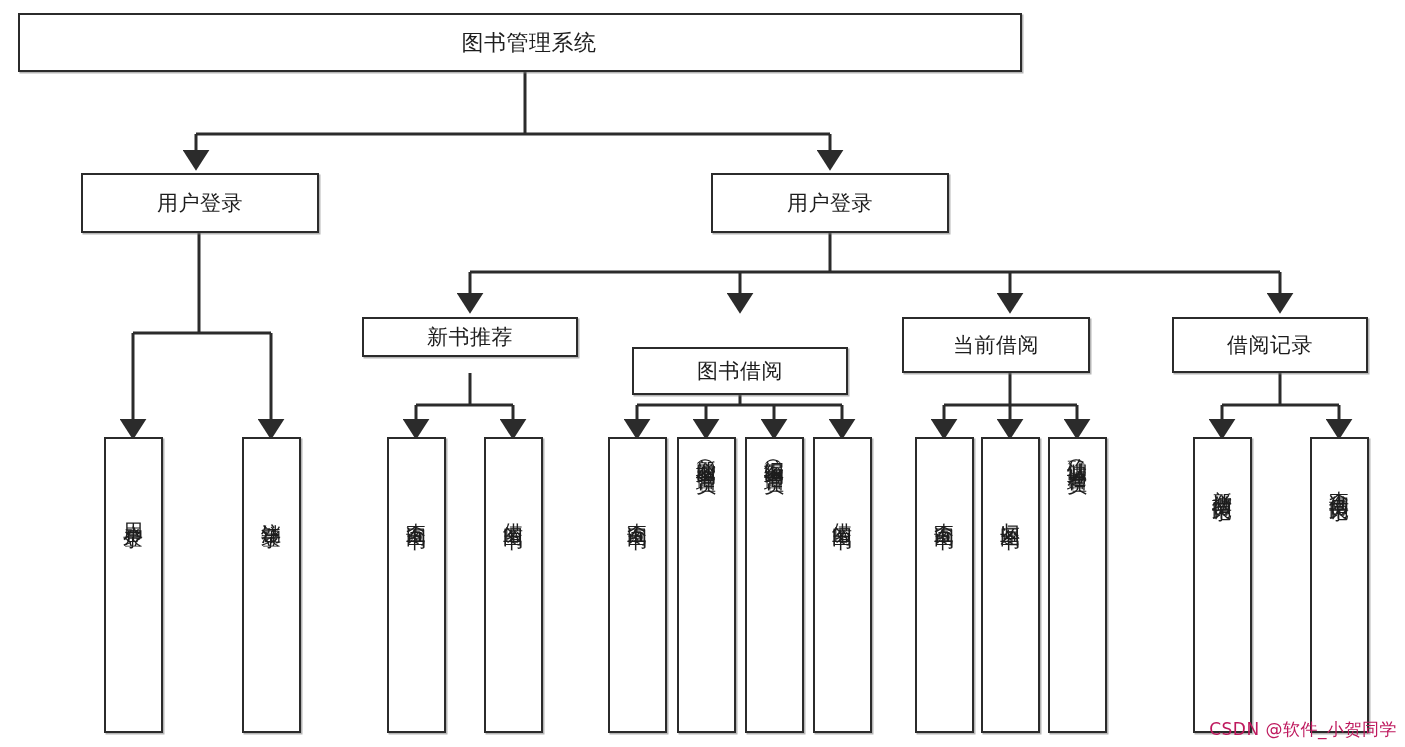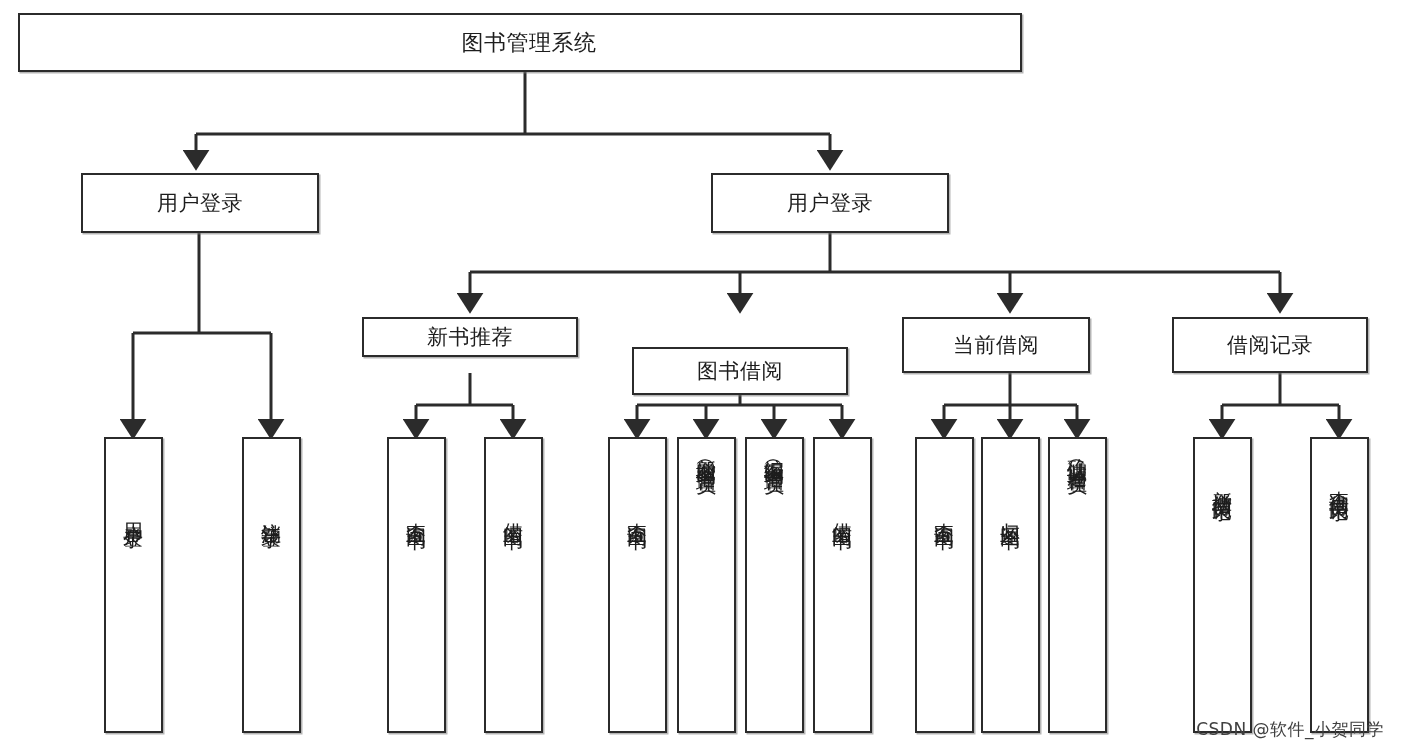--- a/index.html
+++ b/index.html
@@ -55,24 +55,24 @@
   }
   .node.v .lbl {
     writing-mode: vertical-rl;
     text-orientation: upright;
     font-size: 20px;
     letter-spacing: 2.5px;
     line-height: 1;
   }
   .watermark {
     position: absolute;
-    right: 21px;
+    right: 8px;
     bottom: 6px;
     font-size: 17px;
-    color: #404040;
+    color: #be185d;
     letter-spacing: 0.5px;
     white-space: nowrap;
   }
 </style>
 </head>
 <body>
 
 <div id="canvas">
 
   <svg class="edges" viewBox="0 0 1405 747">

